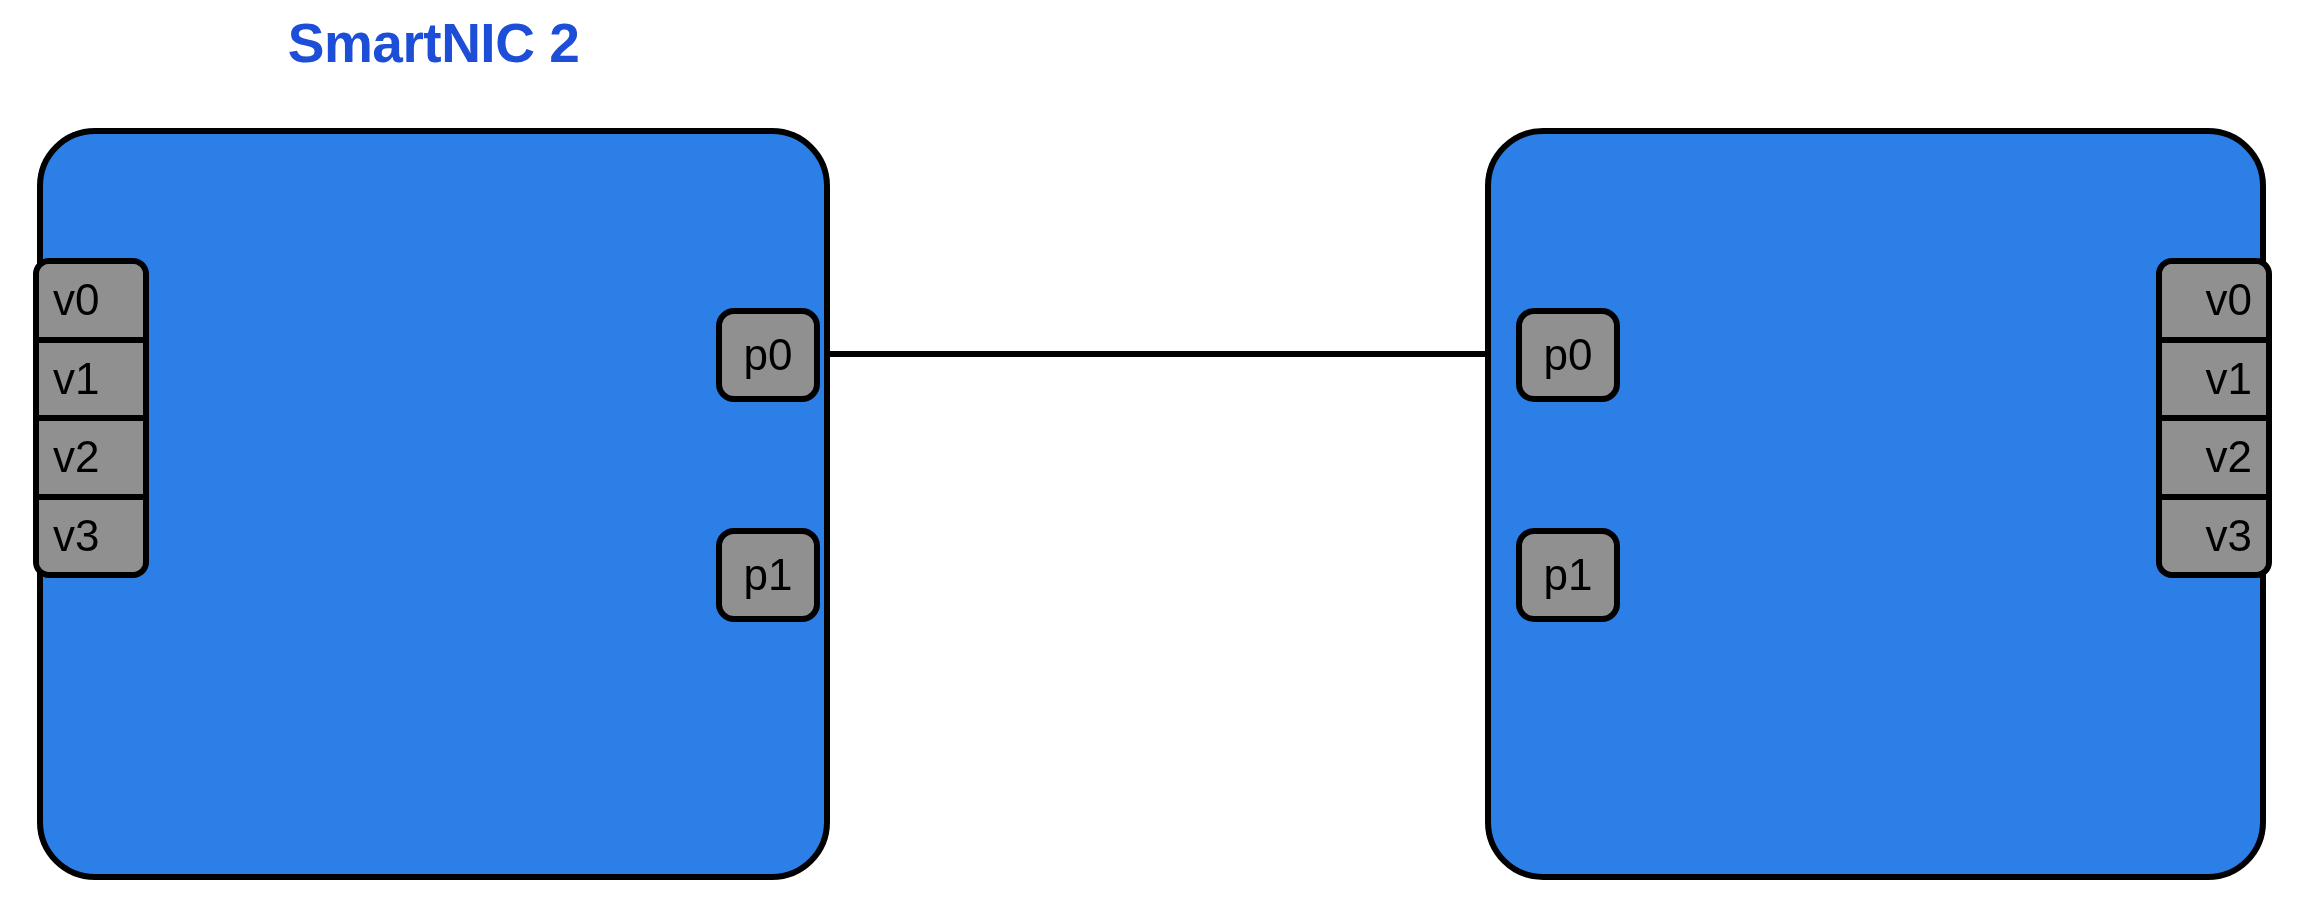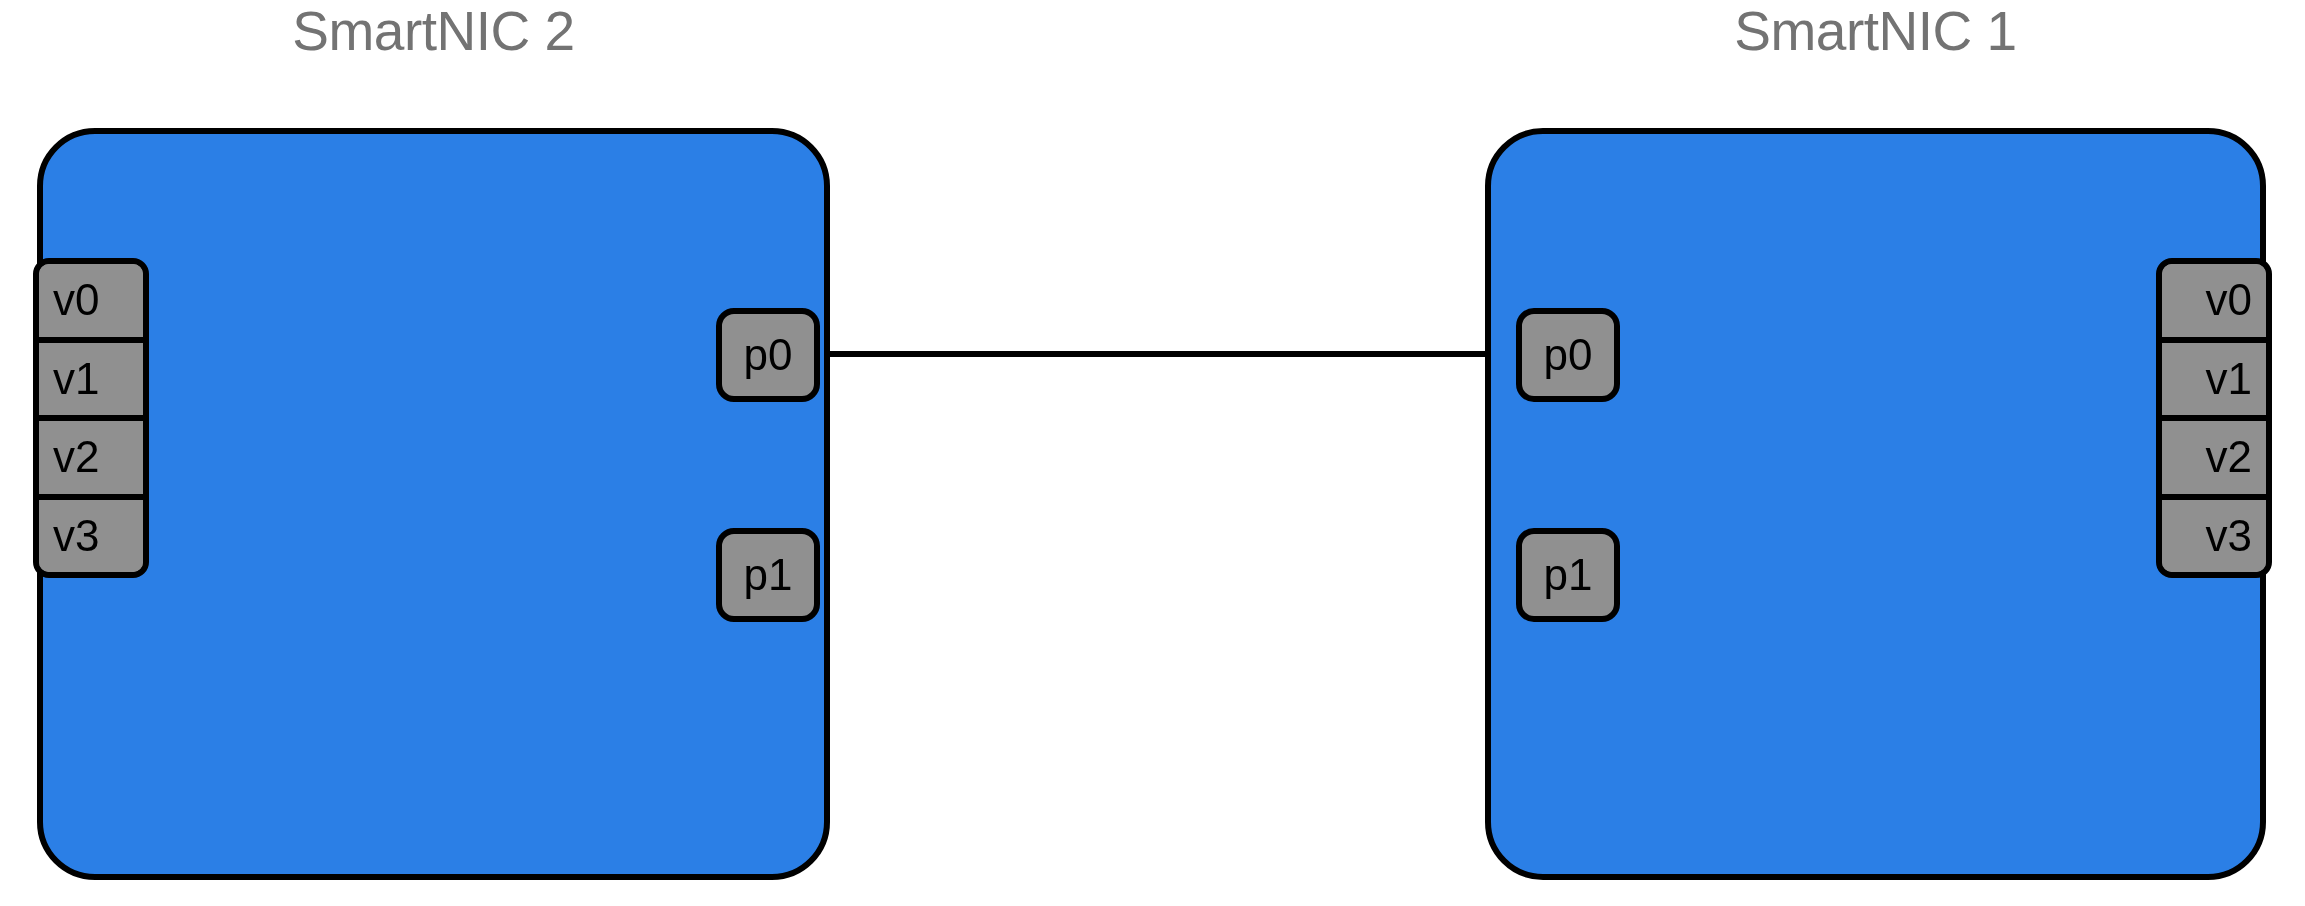--- a/index.html
+++ b/index.html
@@ -17,27 +17,27 @@
     position: relative;
     width: 2305px;
     height: 906px;
     background: #ffffff;
     overflow: hidden;
   }
 
   
   .nic-title {
     position: absolute;
-    top: 0px;
+    top: 12px;
     height: 62px;
     line-height: 62px;
     text-align: center;
     font-size: 55px;
-    font-weight: 400;
-    color: #737373;
+    font-weight: 700;
+    color: #1d4ed8;
     white-space: nowrap;
     letter-spacing: -0.5px;
   }
   #title-nic2 { left: 37px;   width: 793px; }
   #title-nic1 { left: 1485px; width: 781px; }
 
   
   .nic-card {
     position: absolute;
     top: 128px;
@@ -142,21 +142,20 @@
   <div class="phy-port" id="phy-p0-nic2">
     <span>p0</span>
   </div>
 
   <div class="phy-port" id="phy-p1-nic2">
     <span>p1</span>
   </div>
 
   <div id="link-p0-p0"></div>
 
-  <div class="nic-title" id="title-nic1">SmartNIC 1</div>
 
   <div class="nic-card" id="card-nic1"></div>
 
   <div class="phy-port" id="phy-p0-nic1">
     <span>p0</span>
   </div>
 
   <div class="phy-port" id="phy-p1-nic1">
     <span>p1</span>
   </div>

